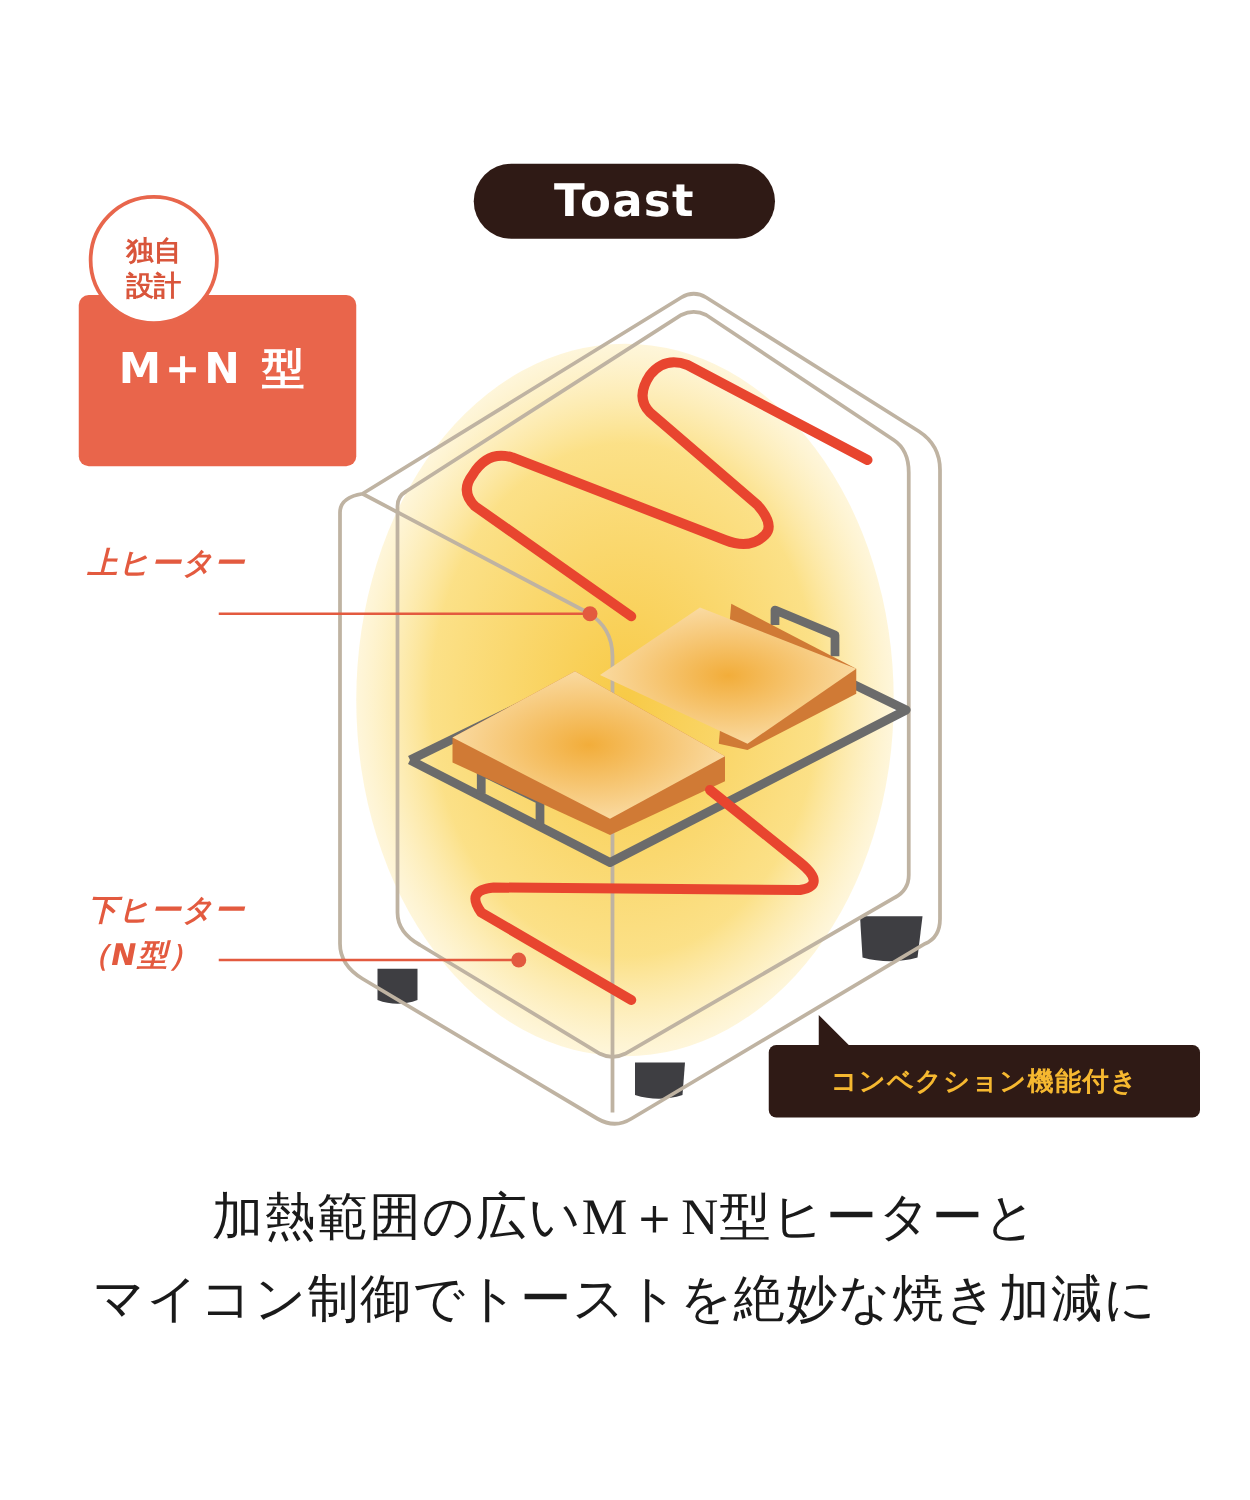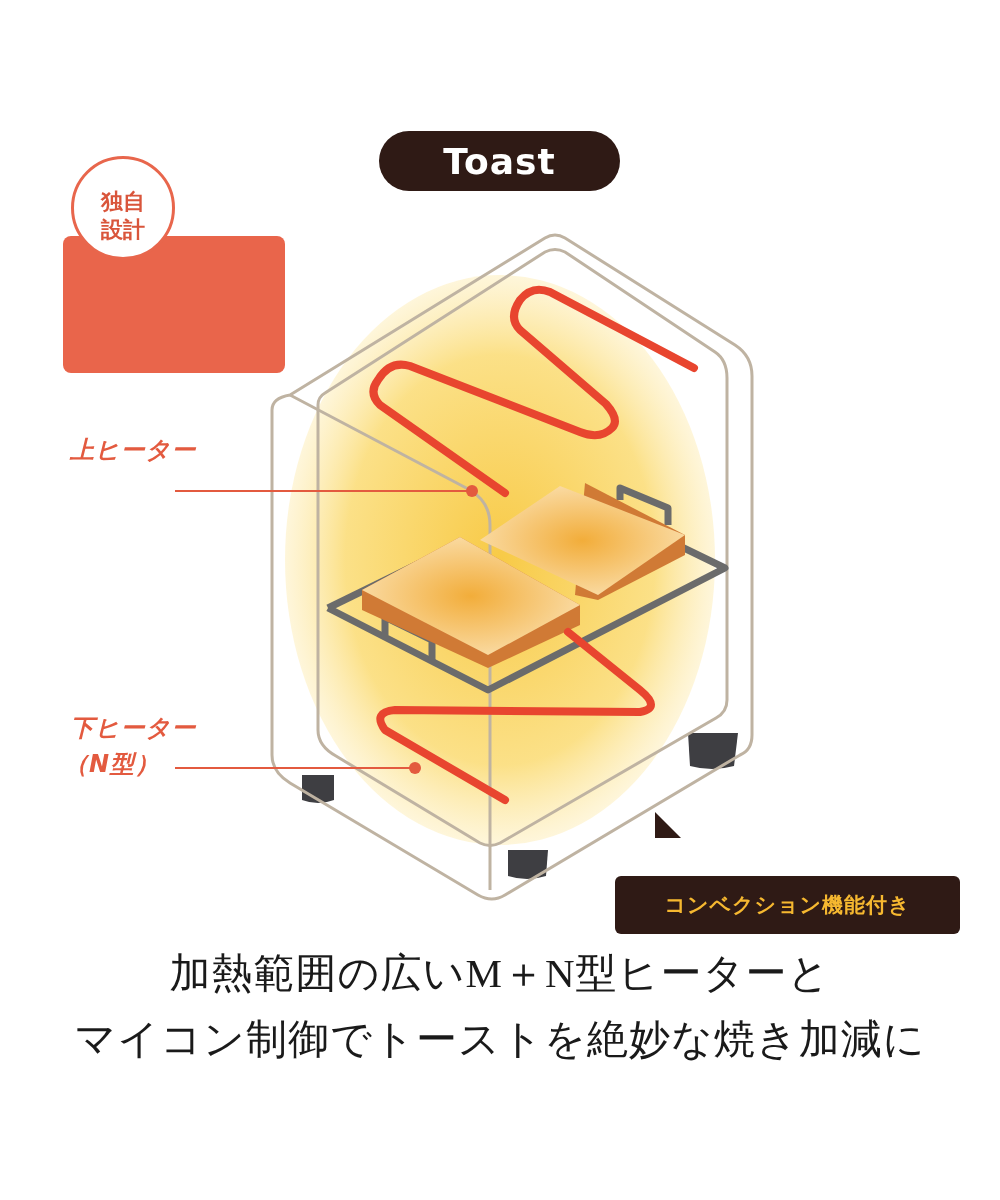--- a/index.html
+++ b/index.html
@@ -13,34 +13,35 @@
                     border: 3px solid #e8664c; background: #fff; box-sizing: border-box;
                     display: flex; flex-direction: column; align-items: center; justify-content: center;
                     padding-top: 16px; color: #d9553b; font-size: 22px; line-height: 28px; z-index: 2; font-weight: bold; }
     .badge-box { left: 63px; top: 236px; width: 222px; height: 137px; background: #e9654b;
                  border-radius: 8px; color: #fff; font-weight: bold; z-index: 1; }
     .badge-box .l1 { position: absolute; left: 32px; top: 36px; font-size: 34px; letter-spacing: 3px; }
     .badge-box .l2 { position: absolute; left: 32px; top: 82px; font-size: 32px; letter-spacing: 4px; }
     .label { color: #e35a3f; font-size: 24px; font-weight: bold; line-height: 36px; letter-spacing: 1px; font-style: italic; }
     .callout { left: 615px; top: 836px; width: 345px; height: 58px; background: #2f1a15; border-radius: 6px;
                color: #f6b830; font-size: 21px; font-weight: bold; display: flex; align-items: center;
-               justify-content: center; letter-spacing: 1px; margin-top: 40px; }
+               justify-content: center; letter-spacing: 1px; }
     .callout-tail { left: 655px; top: 812px; width: 0; height: 0;
                     border-left: 0 solid transparent; border-right: 26px solid transparent;
                     border-bottom: 26px solid #2f1a15; }
     .caption { left: 0; width: 1000px; text-align: center; color: #1a1a1a; font-size: 41px; letter-spacing: 1px; }
   </style>
 </head>
 <body>
 
 <div class="abs title-pill">
   <span>Toast</span>
 </div>
 
 <div class="abs badge-box">
+  <div class="l1">M+N 型</div>
 </div>
 <div class="abs badge-circle">
   <span>独自</span>
   <span>設計</span>
 </div>
 
 <svg class="abs" style="left:0;top:0;" width="1000" height="1200">
   <defs>
     <radialGradient id="glow" cx="50%" cy="50%" r="60%">
       <stop offset="0%" stop-color="#f7c432"></stop>

